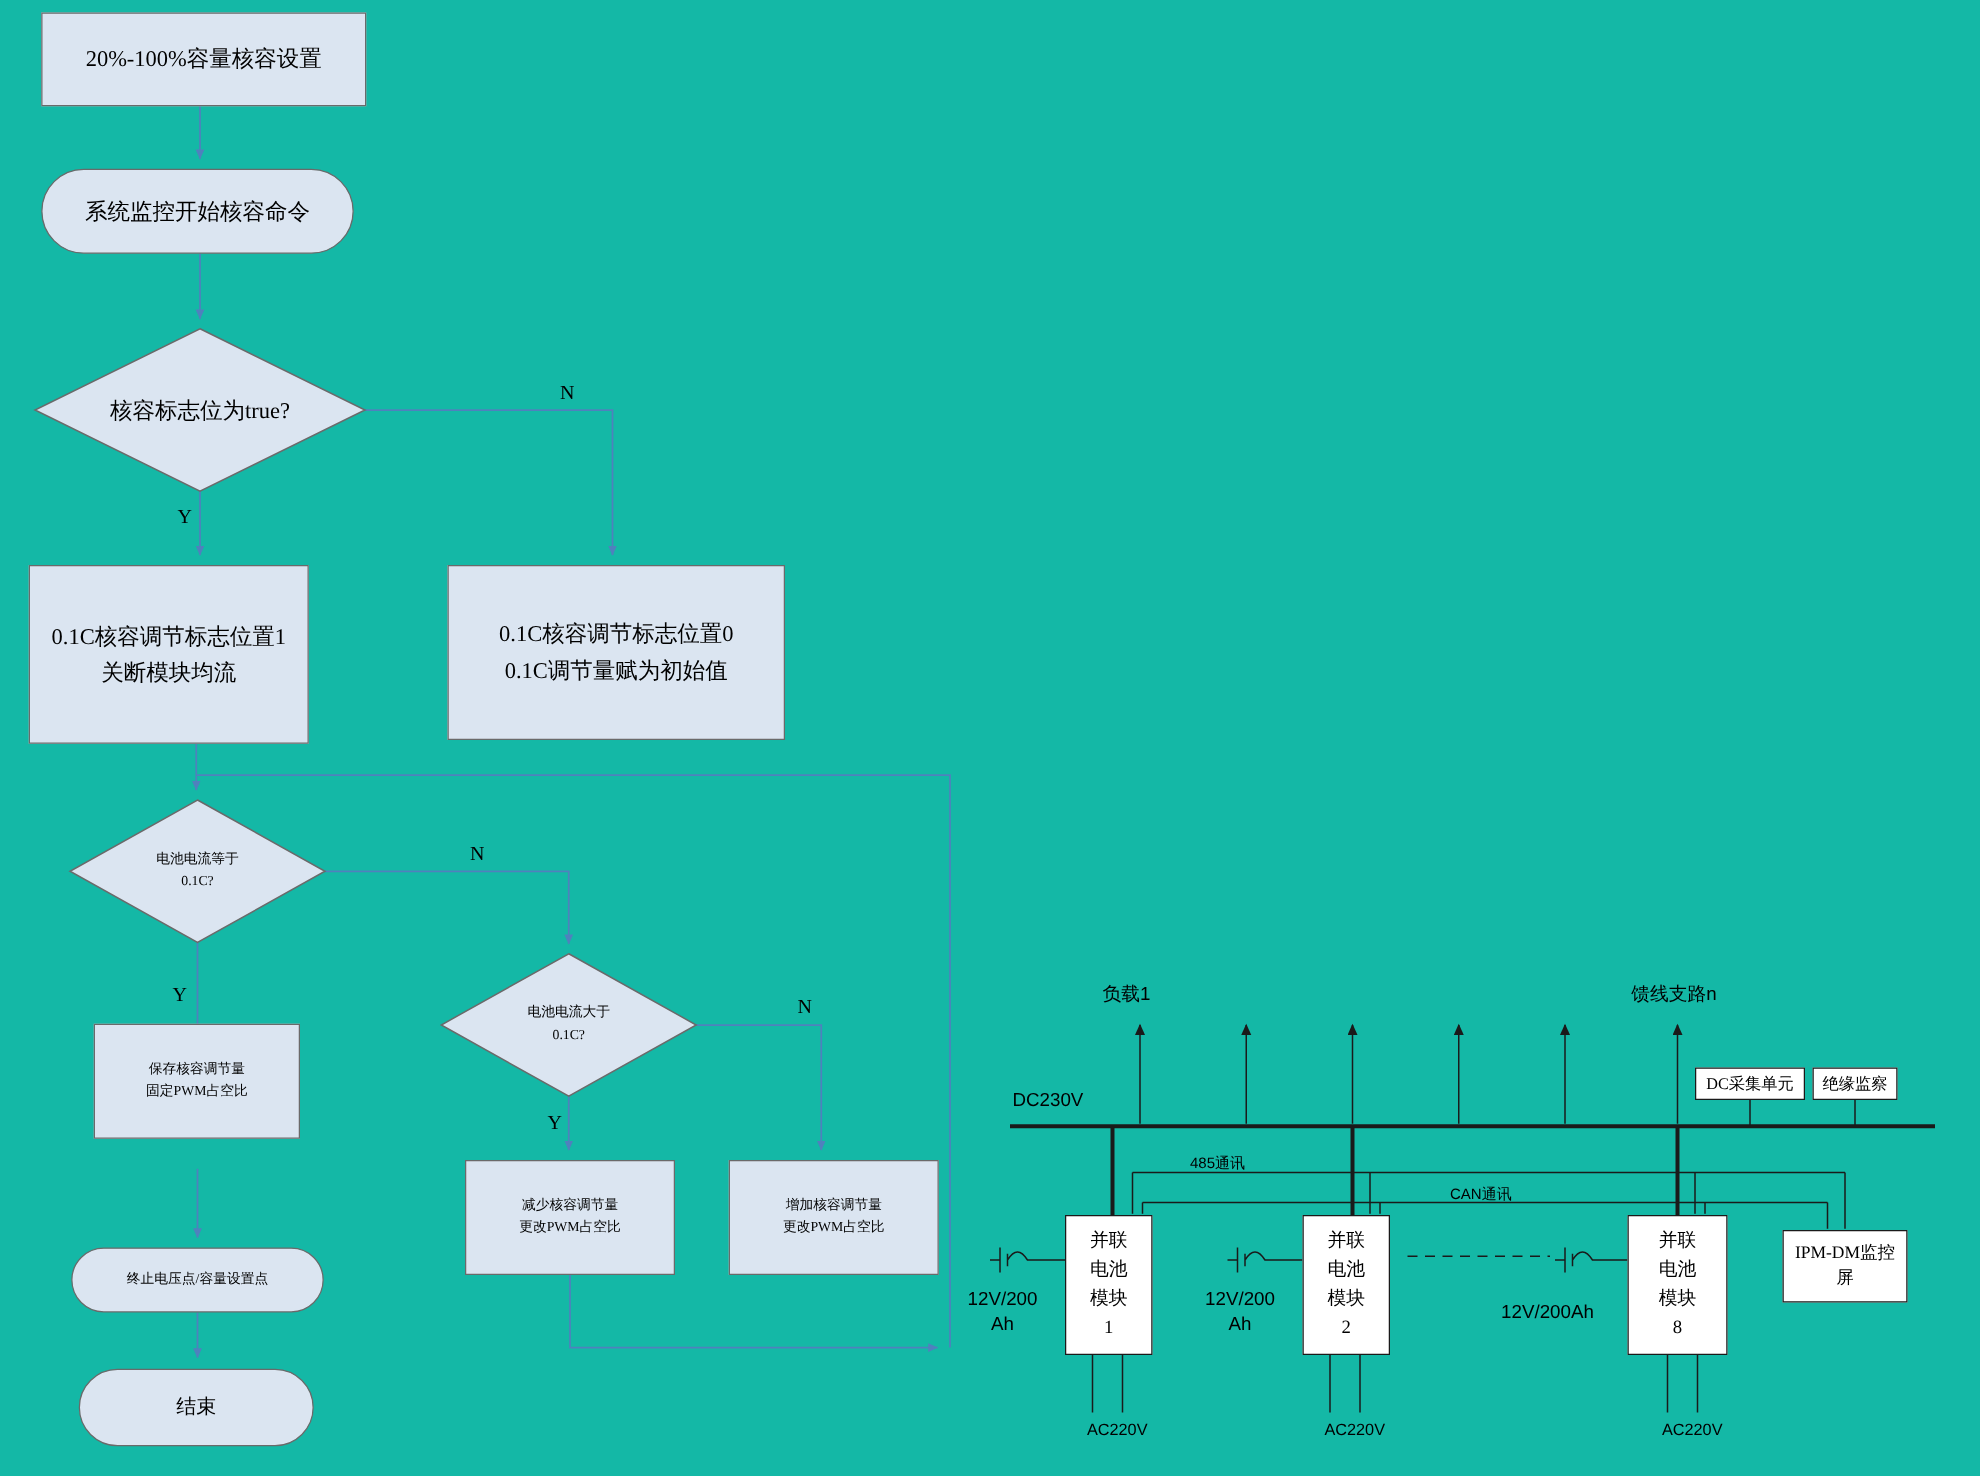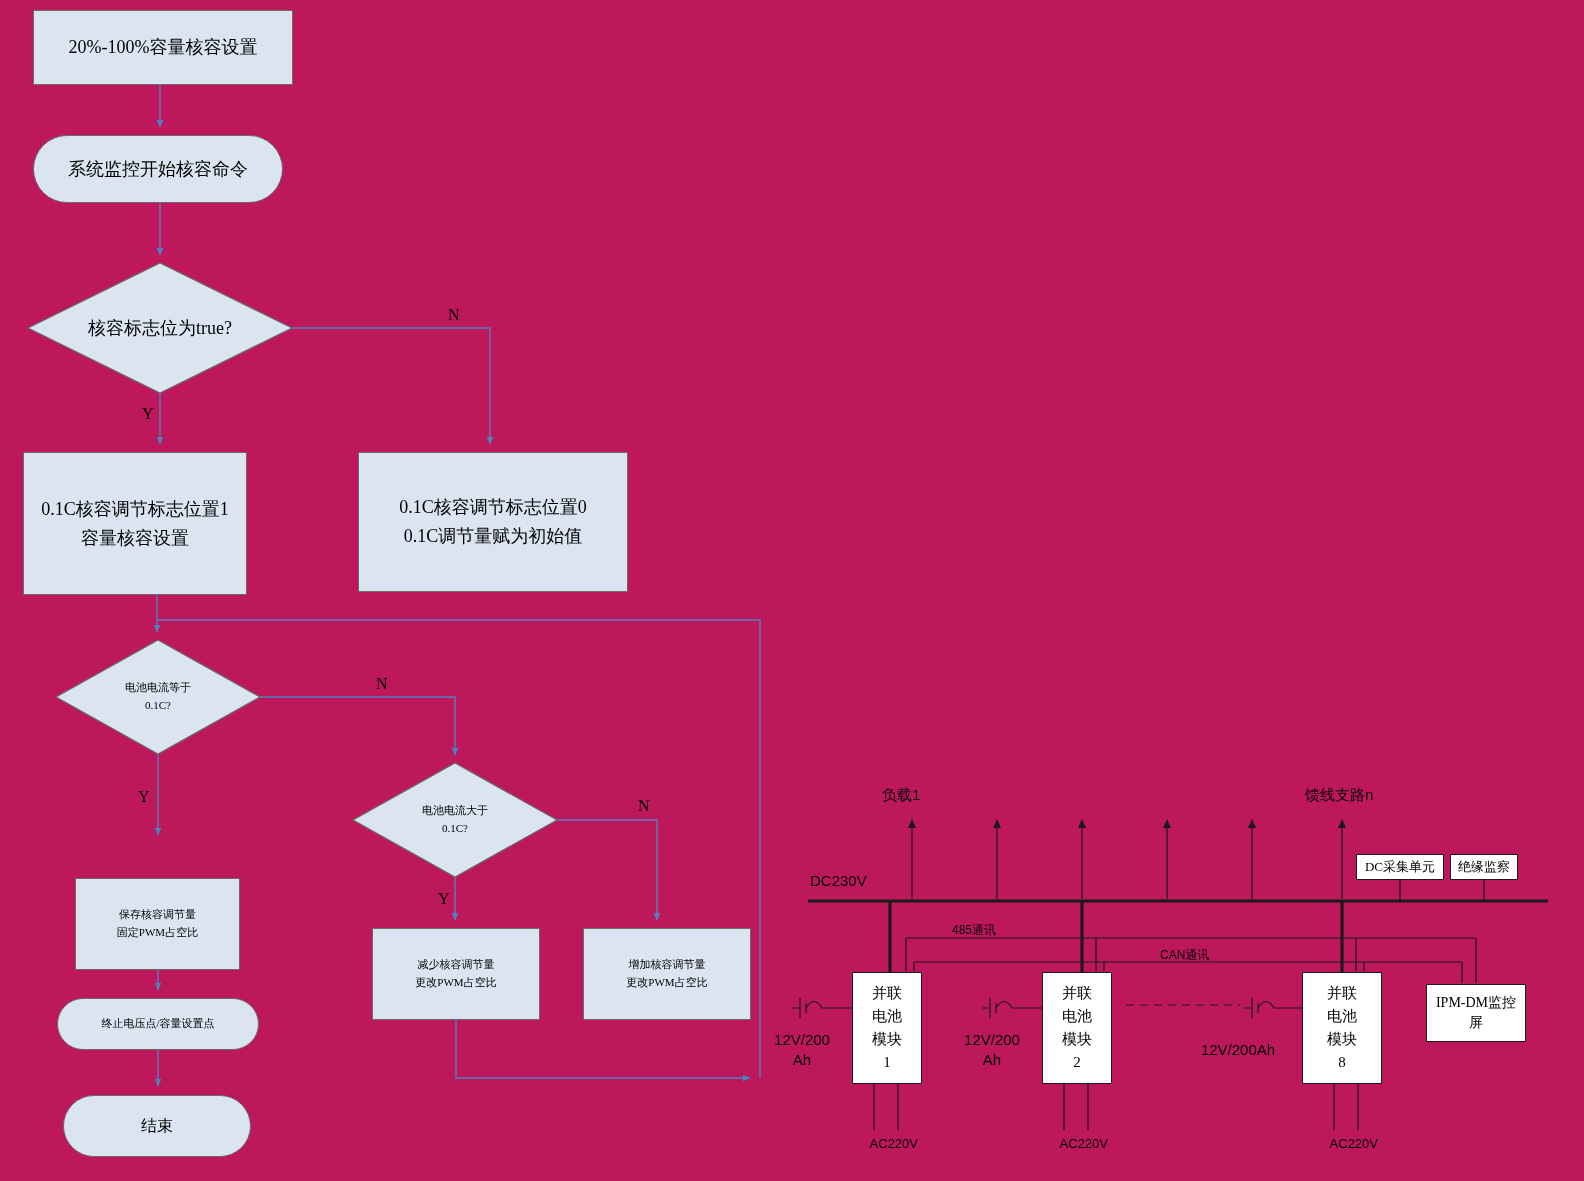--- a/index.html
+++ b/index.html
@@ -1,17 +1,17 @@
 <!DOCTYPE html>
 <html><head>
 <meta charset="utf-8">
 <style>
   *{margin:0;padding:0;box-sizing:border-box}
   html,body{background:#fff}
-  .canvas{position:relative;width:1584px;height:1181px;background:#be185d;overflow:hidden;
+  .canvas{position:relative;width:1584px;height:1181px;background:#14b8a6;overflow:hidden;
           font-family:"Liberation Serif",serif;color:#000}
   .wires{position:absolute;left:0;top:0}
   .wb{stroke:#4f81bd;stroke-width:1.4;fill:none}
   .wk{stroke:#1a1a1a;stroke-width:1.2;fill:none}
   .wkt{stroke:#1a1a1a;stroke-width:3.2;fill:none}
   .dashed{stroke-dasharray:8 6}
   .dshape{fill:#dbe5f1;stroke:#6a6a6a;stroke-width:1.2}
   .node{position:absolute;display:flex;flex-direction:column;align-items:center;justify-content:center;
         text-align:center;font-size:11px;line-height:1.6;color:#000}
   .rect{background:#dbe5f1;border:1px solid #6a6a6a}
@@ -97,39 +97,39 @@
   <div class="node dlabel big" style="left:40px;top:310px;width:240px;height:36px">
     <div>核容标志位为true?</div>
   </div>
 
   <div class="node stadium big" style="left:33px;top:135px;width:250px;height:68px">
     <div>系统监控开始核容命令</div>
   </div>
 
   <div class="node rect big" style="left:23px;top:452px;width:224px;height:143px">
     <div>0.1C核容调节标志位置1</div>
-    <div>容量核容设置</div>
+    <div>关断模块均流</div>
   </div>
 
   <div class="node rect big" style="left:358px;top:452px;width:270px;height:140px">
     <div>0.1C核容调节标志位置0</div>
     <div>0.1C调节量赋为初始值</div>
   </div>
 
   <div class="node dlabel" style="left:78px;top:670px;width:160px;height:54px">
     <div>电池电流等于</div>
     <div>0.1C?</div>
   </div>
 
   <div class="node dlabel" style="left:375px;top:793px;width:160px;height:54px">
     <div>电池电流大于</div>
     <div>0.1C?</div>
   </div>
 
-  <div class="node rect" style="left:75px;top:878px;width:165px;height:92px">
+  <div class="node rect" style="left:75px;top:819px;width:165px;height:92px">
     <div>保存核容调节量</div>
     <div>固定PWM占空比</div>
   </div>
 
   <div class="node rect" style="left:372px;top:928px;width:168px;height:92px">
     <div>减少核容调节量</div>
     <div>更改PWM占空比</div>
   </div>
 
   <div class="node rect" style="left:583px;top:928px;width:168px;height:92px">

